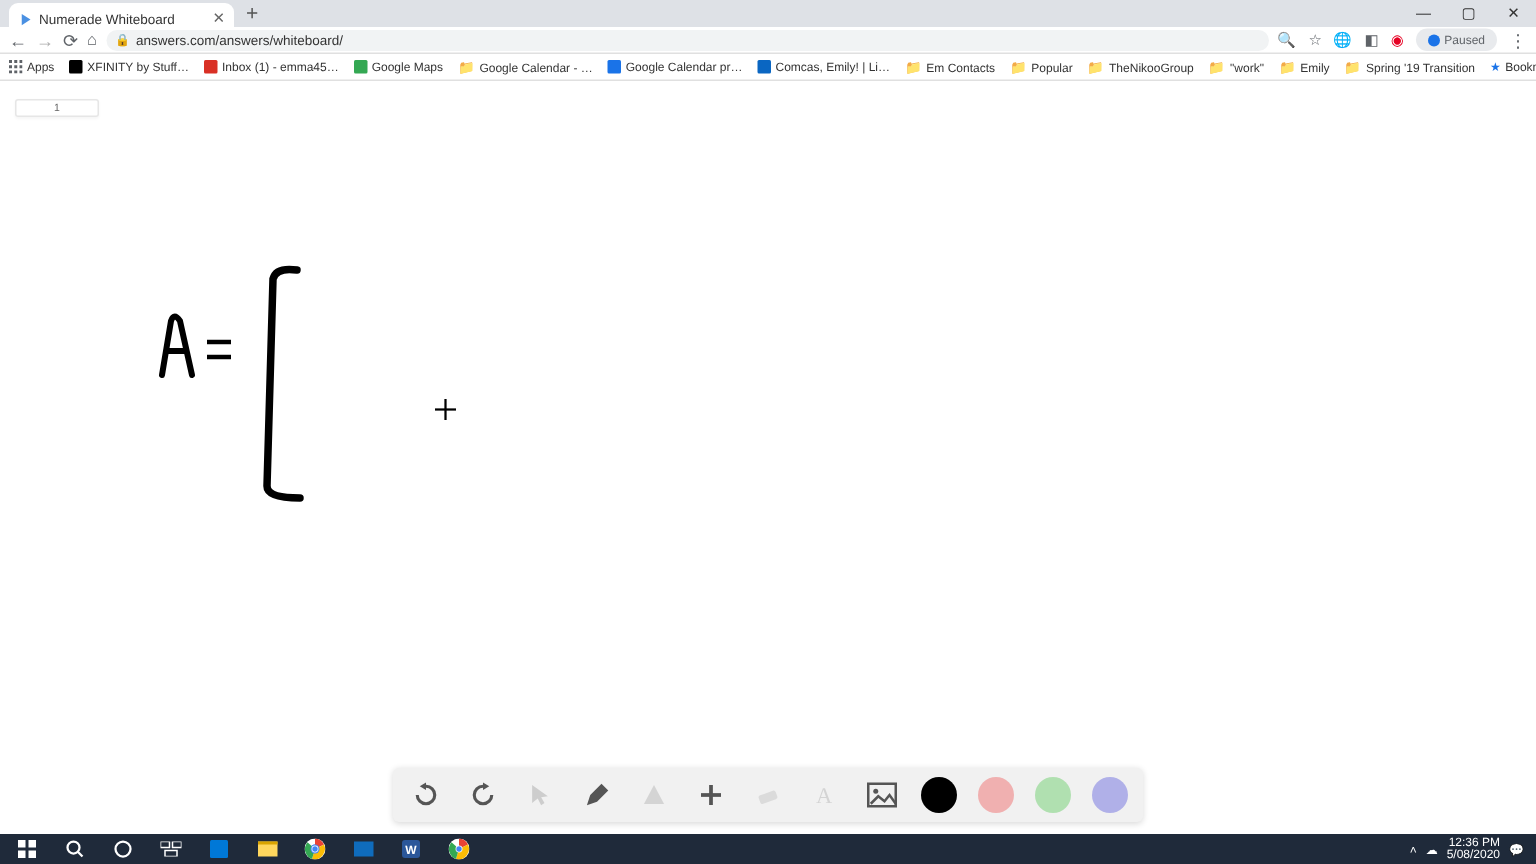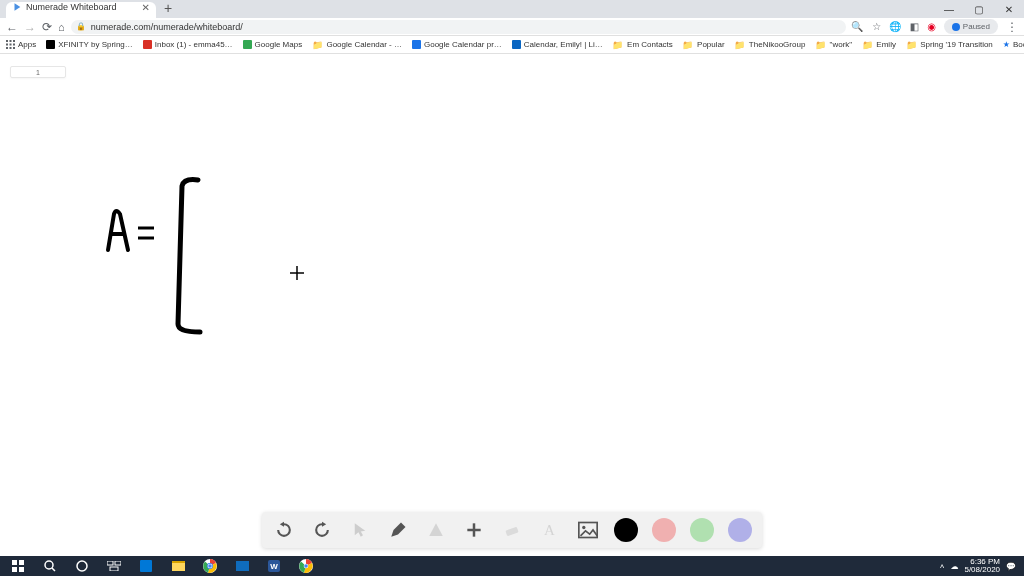--- a/index.html
+++ b/index.html
@@ -1,20 +1,20 @@
 <!DOCTYPE html>
 <html><head>
   <meta charset="utf-8">
   <style>
     * { margin: 0; padding: 0; box-sizing: border-box; }
     body { font-family: "Segoe UI", Arial, sans-serif; width: 1024px; height: 576px; overflow: hidden; background: #fff; }
 
     
     .tab-strip { height: 18px; background: #dee1e6; display: flex; align-items: flex-end; padding-left: 6px; }
-    .tab { background: #fff; height: 16px; width: 150px; border-radius: 6px 6px 0 0; display: flex; align-items: flex-start; padding: 0 6px; font-size: 9px; color: #333; gap: 4px; }
+    .tab { background: #fff; height: 16px; width: 150px; border-radius: 6px 6px 0 0; display: flex; align-items: flex-end; padding: 0 6px; font-size: 9px; color: #333; gap: 4px; }
     .tab-favicon { width: 10px; height: 10px; }
     .tab-title { flex: 1; white-space: nowrap; overflow: hidden; text-overflow: ellipsis; }
     .tab-close { color: #666; font-size: 10px; cursor: pointer; }
     .new-tab { color: #555; font-size: 14px; margin-left: 8px; margin-bottom: 2px; cursor: pointer; }
     .window-controls { margin-left: auto; display: flex; height: 18px; }
     .wc-btn { width: 30px; display: flex; align-items: center; justify-content: center; color: #333; font-size: 10px; cursor: pointer; }
 
     
     .addr-row { height: 18px; background: #fff; display: flex; align-items: center; padding: 0 6px; gap: 6px; border-bottom: 1px solid #e0e0e0; }
     .nav-arrow { color: #adadad; font-size: 12px; cursor: pointer; }
@@ -23,21 +23,21 @@
     .omnibox { flex: 1; display: flex; align-items: center; background: #f1f3f4; border-radius: 10px; height: 14px; padding: 0 6px; font-size: 9px; color: #333; gap: 4px; }
     .lock-icon { color: #5f6368; font-size: 8px; }
     .addr-right { display: flex; align-items: center; gap: 8px; }
     .addr-icon { color: #5f6368; font-size: 10px; cursor: pointer; }
     .paused-btn { background: #e8eaed; border-radius: 10px; padding: 3px 8px; font-size: 8px; color: #5f6368; display: flex; align-items: center; gap: 3px; }
     .paused-dot { width: 8px; height: 8px; border-radius: 50%; background: #1a73e8; }
     .kebab { color: #5f6368; font-size: 12px; cursor: pointer; }
 
     
     .bm-bar { height: 18px; background: #fff; display: flex; align-items: center; padding: 0 6px; gap: 10px; font-size: 8px; color: #333; border-bottom: 1px solid #e0e0e0; }
-    .bm-item { display: flex; align-items: flex-start; gap: 3px; cursor: pointer; white-space: nowrap; }
+    .bm-item { display: flex; align-items: flex-end; gap: 3px; cursor: pointer; white-space: nowrap; }
     .bm-folder { color: #888; font-size: 9px; }
 
     
     .content { position: relative; height: 502px; background: #fff; }
     .card { position: absolute; left: 10px; top: 12px; width: 56px; height: 12px; border: 1px solid #e6e6e6; border-radius: 2px; box-shadow: 0 1px 2px rgba(0,0,0,0.04); display: flex; align-items: center; justify-content: center; font-size: 7px; color: #666; }
 
     .drawing { position: absolute; left: 100px; top: 118px; pointer-events: none; }
     .cursor-cross { position: absolute; left: 290px; top: 212px; pointer-events: none; }
 
     
@@ -71,21 +71,21 @@
   </div>
 </div>
 
 <div class="addr-row">
   <span class="nav-arrow active">←</span>
   <span class="nav-arrow">→</span>
   <span class="nav-arrow active">⟳</span>
   <span class="home-icon">⌂</span>
   <div class="omnibox">
     <span class="lock-icon">🔒</span>
-    <span>numerade.com/numerade/whiteboard/</span>
+    <span>answers.com/answers/whiteboard/</span>
   </div>
   <div class="addr-right">
     <span class="addr-icon">🔍</span>
     <span class="addr-icon">☆</span>
     <span class="addr-icon" style="color:#4285f4">🌐</span>
     <span class="addr-icon">◧</span>
     <span class="addr-icon" style="color:#e60023">◉</span>
     <div class="paused-btn">
       <span class="paused-dot"></span>
       <span>Paused</span>
@@ -104,36 +104,36 @@
         <rect x="3.5" y="3.5" width="2" height="2" fill="#5f6368"></rect>
         <rect x="7" y="3.5" width="2" height="2" fill="#5f6368"></rect>
         <rect x="0" y="7" width="2" height="2" fill="#5f6368"></rect>
         <rect x="3.5" y="7" width="2" height="2" fill="#5f6368"></rect>
         <rect x="7" y="7" width="2" height="2" fill="#5f6368"></rect>
       </svg>
     <span>Apps</span>
   </div>
   <div id="bm-items" style="display:contents"><div class="bm-item">
         <span style="width:9px;height:9px;background:#000;display:inline-block;border-radius:1px"></span>
-        <span>XFINITY by Spring…</span>
+        <span>XFINITY by Stuff…</span>
       </div><div class="bm-item">
         <span style="width:9px;height:9px;background:#d93025;display:inline-block;border-radius:1px"></span>
         <span>Inbox (1) - emma45…</span>
       </div><div class="bm-item">
         <span style="width:9px;height:9px;background:#34a853;display:inline-block;border-radius:1px"></span>
         <span>Google Maps</span>
       </div><div class="bm-item">
         <span class="bm-folder">📁</span>
         <span>Google Calendar - …</span>
       </div><div class="bm-item">
         <span style="width:9px;height:9px;background:#1a73e8;display:inline-block;border-radius:1px"></span>
         <span>Google Calendar pr…</span>
       </div><div class="bm-item">
         <span style="width:9px;height:9px;background:#0a66c2;display:inline-block;border-radius:1px"></span>
-        <span>Calendar, Emily! | Li…</span>
+        <span>Comcas, Emily! | Li…</span>
       </div><div class="bm-item">
         <span class="bm-folder">📁</span>
         <span>Em Contacts</span>
       </div><div class="bm-item">
         <span class="bm-folder">📁</span>
         <span>Popular</span>
       </div><div class="bm-item">
         <span class="bm-folder">📁</span>
         <span>TheNikooGroup</span>
       </div><div class="bm-item">
@@ -286,18 +286,18 @@
         <path d="M5 13.7 A7 7 0 0 1 2 2.5 L7 7 Z" fill="#34a853"></path>
         <circle cx="7" cy="7" r="2.3" fill="#fff"></circle>
         <circle cx="7" cy="7" r="1.8" fill="#4285f4"></circle>
       </svg>
   </div>
 
   <div class="tb-right">
     <span>˄</span>
     <span>☁</span>
     <div class="tb-clock">
-      <div>6:36 PM</div>
+      <div>12:36 PM</div>
       <div>5/08/2020</div>
     </div>
     <span>💬</span>
   </div>
 </div>
 
 </body></html>

